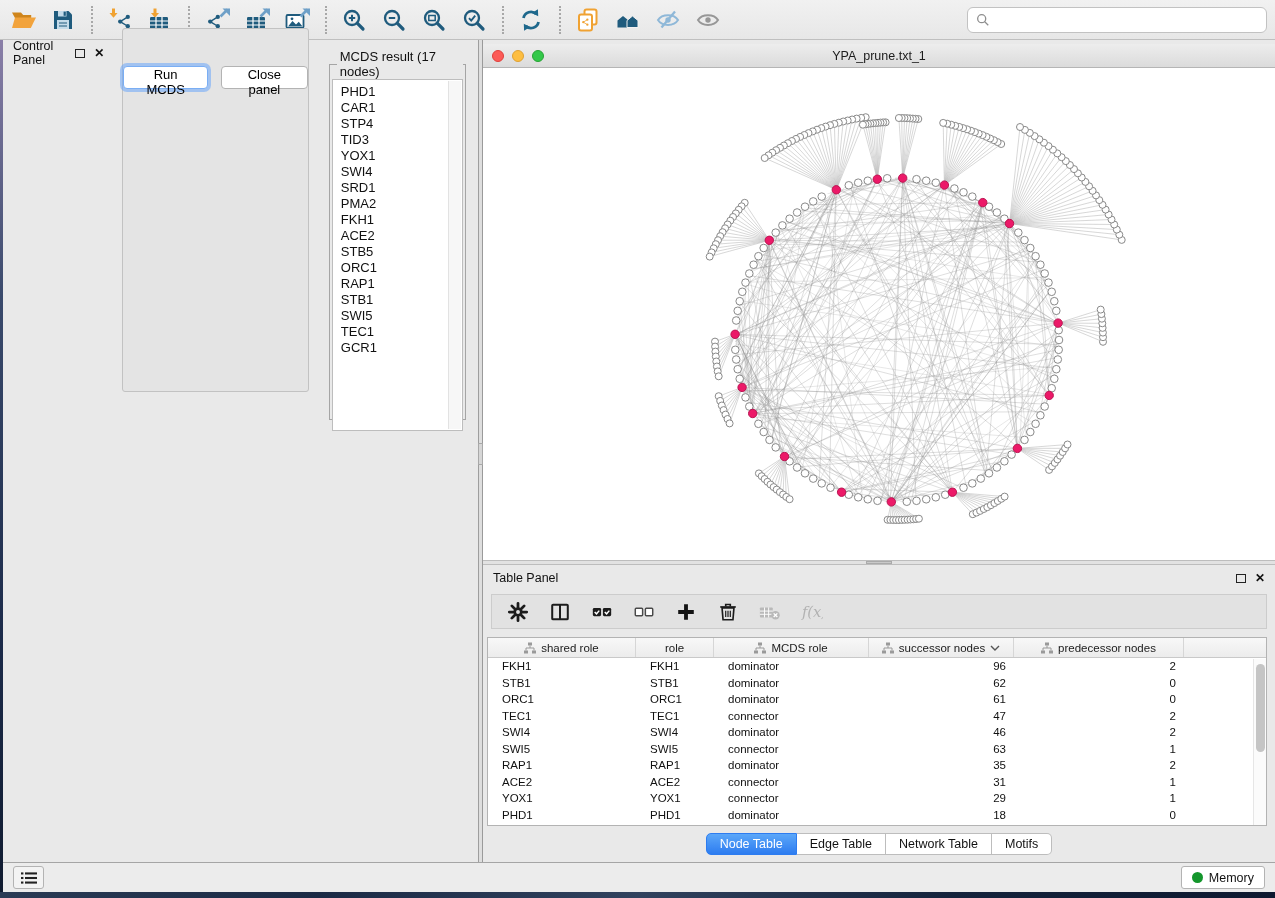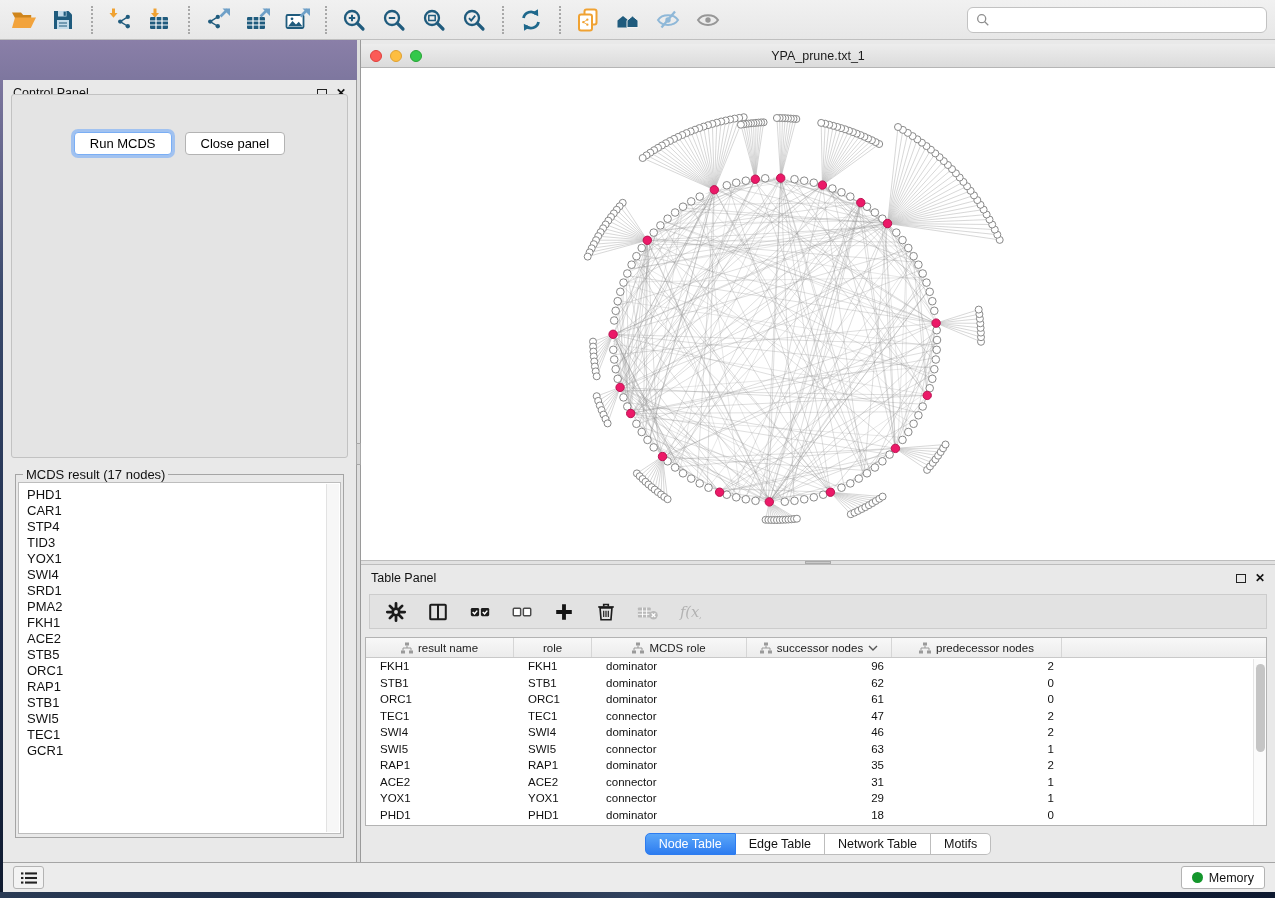--- a/index.html
+++ b/index.html
@@ -17,21 +17,21 @@
                 border-radius:6px; display:flex; align-items:center; gap:6px; padding:0 8px; }
   .search-box svg { width:14px; height:14px; flex:0 0 14px; }
   .search-box input { border:none; outline:none; flex:1; font:13px "Liberation Sans",sans-serif; background:transparent; }
 
   
   .below { flex:1; display:flex; flex-direction:column; padding-left:3px;
            background:linear-gradient(#8a7fa8,#3a4a6c 30%,#1c2b4a 70%,#101b30); }
   .main-row { display:flex; height:822px; }
 
   
-  .control-panel { width:354px; background:#e9e9e9; border-right:1px solid #9e9e9e; display:flex; flex-direction:column;margin-top:40px; }
+  .control-panel { width:476px; background:#e9e9e9; border-right:1px solid #9e9e9e; display:flex; flex-direction:row; }
   .panel-titlebar { height:26px; display:flex; align-items:center; padding:0 10px; font-size:12.5px; }
   .win-btns { margin-left:auto; display:flex; gap:9px; align-items:center; }
   .float-btn { width:10px; height:9px; border:1.5px solid #222; background:transparent; }
   .close-btn { font-size:12px; font-weight:bold; line-height:1; }
 
   .ctab-row { display:flex; justify-content:center; margin-top:7px; position:relative; z-index:2; }
   .ctab { height:23px; padding:0 15px; display:flex; align-items:center; background:#fff;
           border:1px solid #9c9c9c; border-left:none; font-size:13px; }
   .ctab:first-child { border-left:1px solid #9c9c9c; border-radius:5px 0 0 5px; }
   .ctab:last-child { border-radius:0 5px 5px 0; }
@@ -1110,21 +1110,21 @@
             <div class="tp-header" id="tp-header">
                 <div class="tp-hcell" style="width: 148px;">
                   <svg class="hier" viewBox="0 0 12 12">
                     <g fill="#9a9a9a">
                       <rect x="4" y="0.5" width="4" height="3"></rect>
                       <rect x="0" y="8.5" width="4" height="3"></rect>
                       <rect x="8" y="8.5" width="4" height="3"></rect>
                     </g>
                     <path d="M6 3.5v2.5M2 8.5V6h8v2.5" stroke="#9a9a9a" fill="none" stroke-width="1"></path>
                   </svg>
-                  <span>result name</span>
+                  <span>shared role</span>
                 </div>
                 <div class="tp-hcell" style="width: 78px;">
                   <span>role</span>
                 </div>
                 <div class="tp-hcell" style="width: 155px;">
                   <svg class="hier" viewBox="0 0 12 12">
                     <g fill="#9a9a9a">
                       <rect x="4" y="0.5" width="4" height="3"></rect>
                       <rect x="0" y="8.5" width="4" height="3"></rect>
                       <rect x="8" y="8.5" width="4" height="3"></rect>

